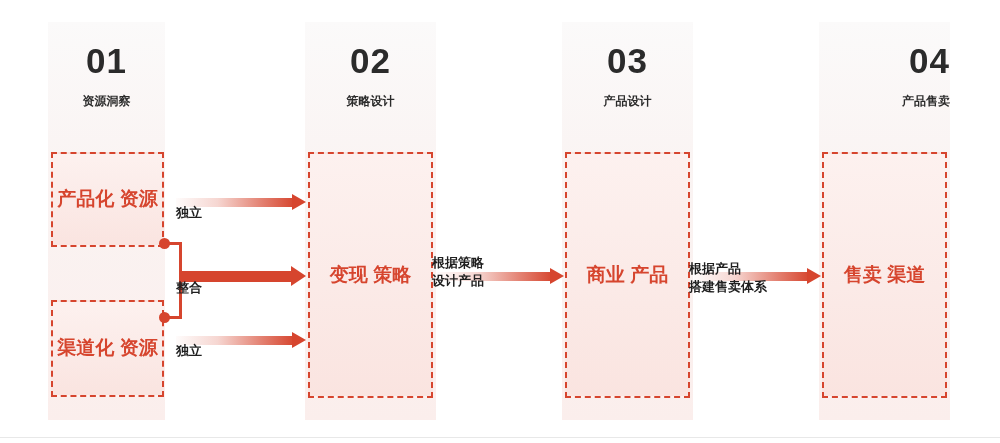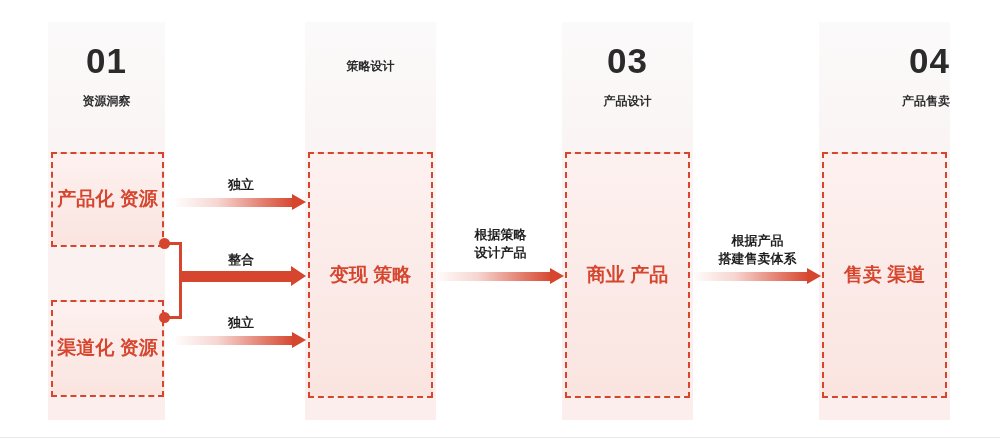--- a/index.html
+++ b/index.html
@@ -147,26 +147,26 @@
     height: 11px;
     border-radius: 50%;
     background: #d6452e;
   }
   .dot-top { left: 159px; top: 238px; }
   .dot-bot { left: 159px; top: 312px; }
 
   
   .cap {
     position: absolute;
-    text-align: center;
     color: #1f1f1f;
     font-size: 13px;
     font-weight: 700;
     line-height: 1.42;
     white-space: pre-line;
+    margin-top: 28px;
   }
   .c-top { left: 176px; top: 176px; width: 130px; }
   .c-mid { left: 176px; top: 251px; width: 130px; }
   .c-bot { left: 176px; top: 314px; width: 130px; }
   .c-23  { left: 432px; top: 226px; width: 137px; }
   .c-34  { left: 689px; top: 232px; width: 137px; }
 
   
   .bottom-rule {
     position: absolute;
@@ -185,20 +185,21 @@
   <div class="col-panel col1"></div>
   <div class="col-panel col2"></div>
   <div class="col-panel col3"></div>
   <div class="col-panel col4"></div>
 
   <div class="col-head h1">
     <div class="col-num">01</div>
     <div class="col-name">资源洞察</div>
   </div>
   <div class="col-head h2">
+    <div class="col-num">02</div>
     <div class="col-name">策略设计</div>
   </div>
   <div class="col-head h3">
     <div class="col-num">03</div>
     <div class="col-name">产品设计</div>
   </div>
   <div class="col-head h4">
     <div class="col-num">04</div>
     <div class="col-name">产品售卖</div>
   </div>

